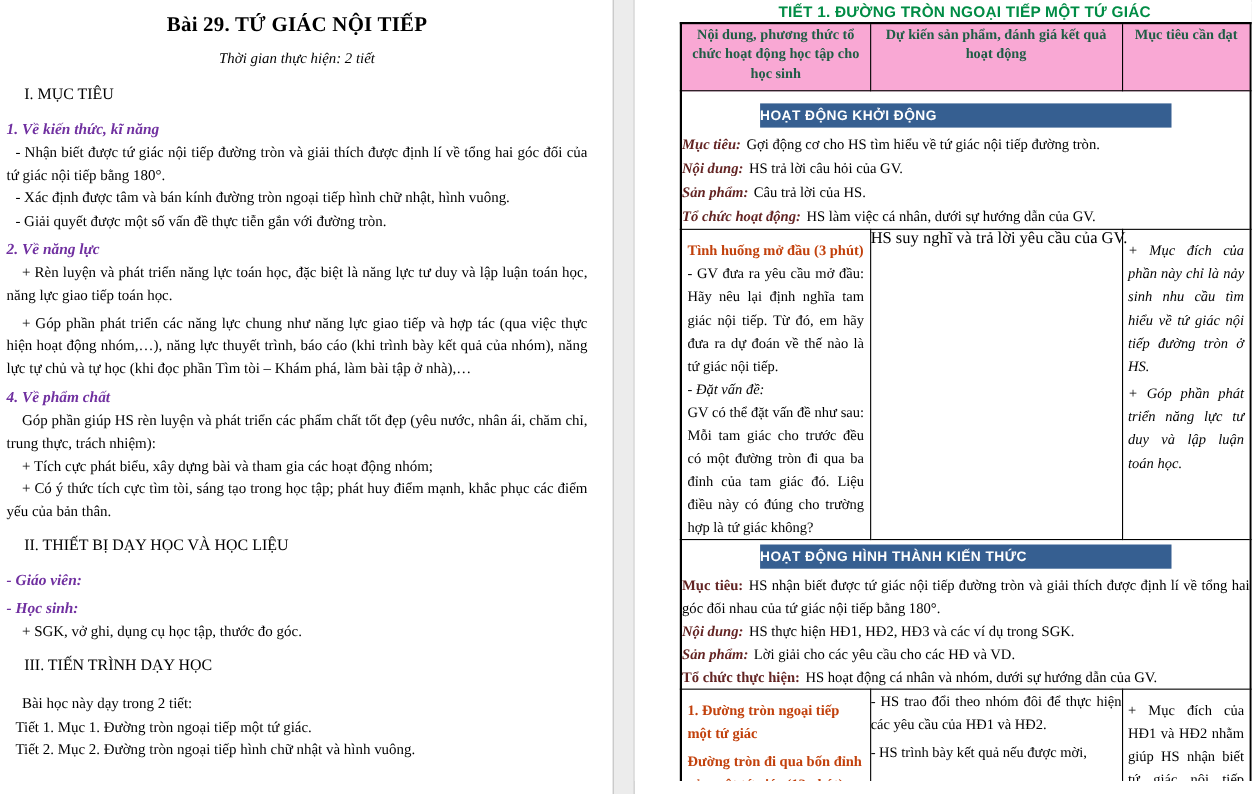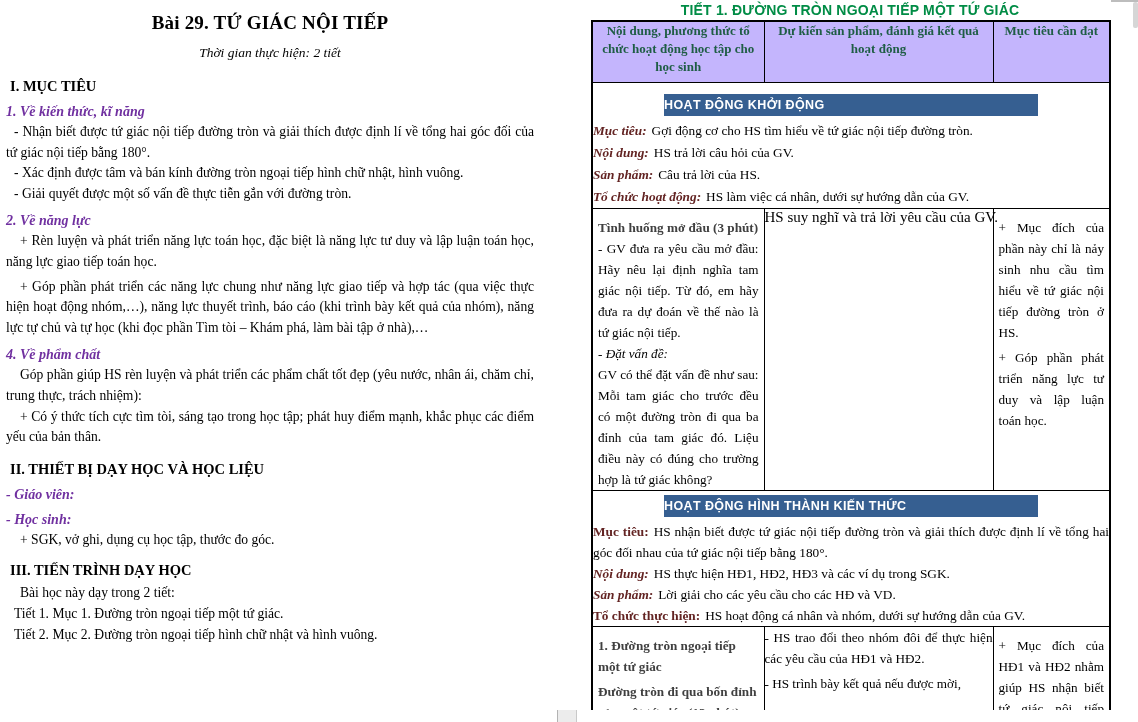--- a/index.html
+++ b/index.html
@@ -4,71 +4,71 @@
 <style>
   html,body{margin:0;padding:0;width:1138px;height:722px;overflow:hidden;background:#ffffff;
             font-family:"Liberation Serif","DejaVu Serif",serif;color:#000;}
   .stage{position:relative;width:1138px;height:722px;background:#fff;}
 
   
   .page-left{position:absolute;left:0;top:0;width:558px;height:722px;background:#fff;
              border-right:1px solid #b3b3b3;box-sizing:border-box;}
   .page-gap{position:absolute;left:558px;top:0;width:19px;height:722px;background:#ececec;
             border-right:1px solid #c9c9c9;box-sizing:border-box;}
-  .page-right{position:absolute;left:550px;top:0;width:561px;height:710px;background:#fff;overflow:hidden;}
+  .page-right{position:absolute;left:577px;top:0;width:561px;height:710px;background:#fff;overflow:hidden;}
   .chrome-tl{position:absolute;left:0;top:0;width:27px;height:2px;background:#9e9e9e;}
   .chrome-tl2{position:absolute;left:24px;top:0;width:3px;height:9px;background:#b5b5b5;}
   .chrome-gapbox{position:absolute;left:595px;top:0;width:21px;height:6px;background:#fff;border:1px solid #a8a8a8;box-sizing:border-box;}
   .chrome-tr-line{position:absolute;left:1093px;top:0;width:45px;height:2px;background:#bdbdbd;}
   .chrome-scroll{position:absolute;left:1133px;top:2px;width:5px;height:26px;background:#d6d6d6;border-radius:2px;}
 
   
   .lp-content{padding:6px 23px 0 6px;}
   .lp-title{margin-top:6px;text-align:center;font-size:19px;font-weight:bold;letter-spacing:.2px;}
   .lp-subtitle{margin-top:11px;text-align:center;font-style:italic;font-size:13.5px;}
-  .lp-h{font-size:14.5px;font-weight:bold;margin:4px;}
+  .lp-h{font-size:14.5px;font-weight:normal;margin:16px;}
   .h-roman1{margin-top:17px;}
   .h-roman2{margin-top:13px;}
   .h-roman3{margin-top:12px;}
   .lp-purple{color:#7030A0;font-weight:bold;font-style:italic;font-size:14px;margin:0;margin-top:9px;}
   .body-p{margin:0;font-size:13.6px;line-height:20.6px;text-align:justify;}
   .ind-sm{text-indent:8px;}
   .ind{text-indent:14px;}
   .mt2{margin-top:2px;}
   .mt4{margin-top:4px;}
 
   
   .rp-title{position:absolute;left:41px;top:2px;width:518px;text-align:center;
             font-family:"Liberation Sans","DejaVu Sans",sans-serif;
             font-size:14px;font-weight:bold;color:#008C45;letter-spacing:.2px;}
   table.doc-table{position:absolute;left:41px;top:20px;width:518px;border-collapse:collapse;
                   table-layout:fixed;border:2px solid #000;}
   table.doc-table td{border:1px solid #000;vertical-align:top;padding:0;}
   .col1{width:172px;}.col2{width:229px;}.col3{width:117px;}
 
-  td.thead{background:#c4b5fd;height:60px;vertical-align:middle;text-align:center;
+  td.thead{background:#f9a8d4;height:60px;vertical-align:middle;text-align:center;
            font-weight:bold;font-size:13px;line-height:18px;color:#1F5D45;padding:2px 3px;}
 
   td.merged{padding:0 7px 4px 7px;}
   .banner{margin:11px auto 0 auto;width:374px;height:22px;line-height:22px;text-align:left;
           background:#365F91;color:#fff;font-family:"Liberation Sans","DejaVu Sans",sans-serif;
           font-size:12.5px;font-weight:bold;letter-spacing:.4px;}
   .banner.b2{margin-top:4px;}
   .mline{font-size:13.3px;line-height:22px;margin-top:0;}
   .mline.lh21{line-height:21px;}
   .mline.first{margin-top:4px;}
   .mline.just{text-align:justify;}
   .lbl{font-weight:bold;color:#632423;margin-right:5px;}
   .lbl.it{font-style:italic;}
 
   .cellpad{padding:8px 5px 0 5px;font-size:13.2px;line-height:21px;text-align:justify;}
-  .red-h{color:#404040;font-weight:bold;text-align:left;}
+  .red-h{color:#c2410c;font-weight:bold;text-align:left;}
   .it{font-style:italic;}
   td.c2-row1{padding:46px 5px 0 5px;font-size:15px;white-space:nowrap;}
-  td.c3-row1 .cellpad{padding-top:8px;}
+  td.c3-row1 .cellpad{padding-top:8px;font-style:italic;}
   td.c2-row2{padding:72px 5px 0 5px;font-size:13.2px;line-height:21px;text-align:justify;}
   .p-gap{margin-top:4px;}
   tr.row1 td{height:245px;}
   tr.mrow1 td{height:120px;}
   tr.mrow2 td{height:133px;}
   tr.row2 td{height:170px;}
 </style>
 </head>
 <body>
 
@@ -91,20 +91,21 @@
       <p class="body-p ind-sm mt2">- Nhận biết được tứ giác nội tiếp đường tròn và giải thích được định lí về tổng hai góc đối của tứ giác nội tiếp bằng 180°.</p>
       <p class="body-p ind-sm">- Xác định được tâm và bán kính đường tròn ngoại tiếp hình chữ nhật, hình vuông.</p>
       <p class="body-p ind-sm">- Giải quyết được một số vấn đề thực tiễn gắn với đường tròn.</p>
 
       <p class="lp-purple">2. Về năng lực</p>
       <p class="body-p ind mt2">+ Rèn luyện và phát triển năng lực toán học, đặc biệt là năng lực tư duy và lập luận toán học, năng lực giao tiếp toán học.</p>
       <p class="body-p ind mt4">+ Góp phần phát triển các năng lực chung như năng lực giao tiếp và hợp tác (qua việc thực hiện hoạt động nhóm,…), năng lực thuyết trình, báo cáo (khi trình bày kết quả của nhóm), năng lực tự chủ và tự học (khi đọc phần Tìm tòi – Khám phá, làm bài tập ở nhà),…</p>
 
       <p class="lp-purple">4. Về phẩm chất</p>
       <p class="body-p ind mt2">Góp phần giúp HS rèn luyện và phát triển các phẩm chất tốt đẹp (yêu nước, nhân ái, chăm chỉ, trung thực, trách nhiệm):</p>
+      <p class="body-p ind">+ Tích cực phát biểu, xây dựng bài và tham gia các hoạt động nhóm;</p>
       <p class="body-p ind">+ Có ý thức tích cực tìm tòi, sáng tạo trong học tập; phát huy điểm mạnh, khắc phục các điểm yếu của bản thân.</p>
 
       <p class="lp-h h-roman2">II. THIẾT BỊ DẠY HỌC VÀ HỌC LIỆU</p>
       <p class="lp-purple">- Giáo viên:</p>
       <p class="lp-purple">- Học sinh:</p>
       <p class="body-p ind mt2">+ SGK, vở ghi, dụng cụ học tập, thước đo góc.</p>
 
       <p class="lp-h h-roman3">III. TIẾN TRÌNH DẠY HỌC</p>
       <p class="body-p ind mt4">Bài học này dạy trong 2 tiết:</p>
       <p class="body-p ind-sm">Tiết 1. Mục 1. Đường tròn ngoại tiếp một tứ giác.</p>

